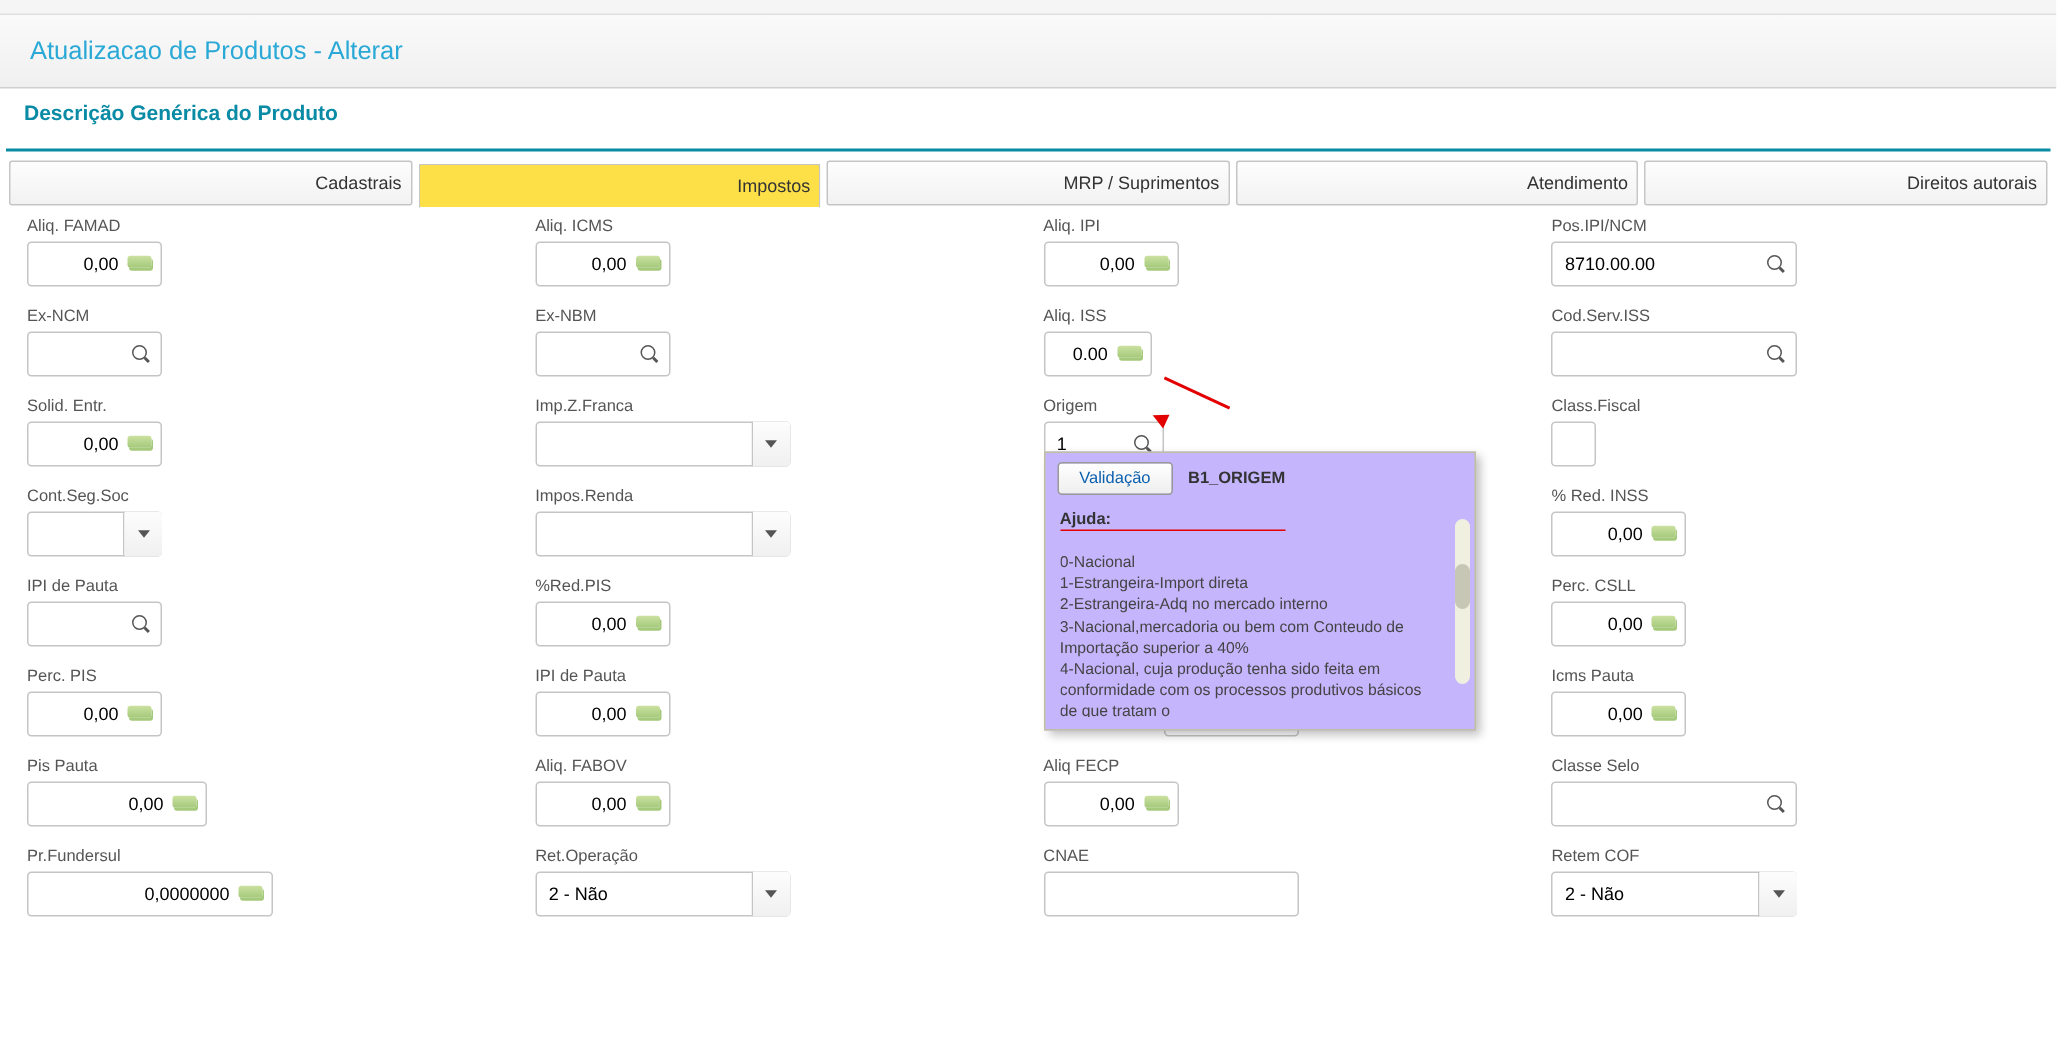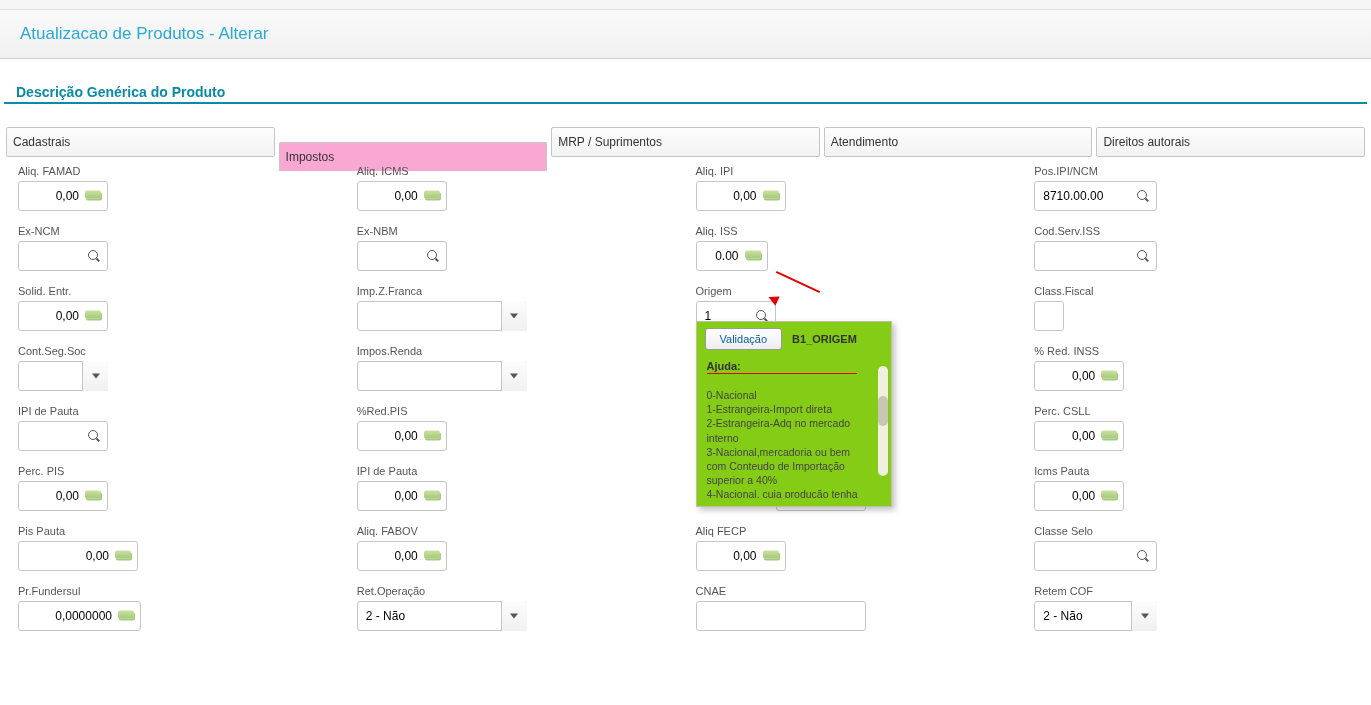--- a/index.html
+++ b/index.html
@@ -1,49 +1,49 @@
 <!DOCTYPE html>
 <html><head>
 <meta charset="utf-8">
 <style>
   * { box-sizing: border-box; margin: 0; padding: 0; font-family: Arial, Helvetica, sans-serif; }
   body { background: #fff; font-size: 12px; color: #333; }
   .topbar { height: 10px; background: #f5f5f5; border-bottom: 1px solid #e0e0e0; }
   .header { background: linear-gradient(#fafafa,#f0f0f0); border-bottom: 1px solid #d0d0d0; padding: 14px 20px; }
   .header-title { color: #2aa9d6; font-size: 17px; font-weight: normal; }
-  .subtitle { color: #0a8ba5; font-size: 14px; font-weight: bold; padding: 8px 12px 2px 12px; border-bottom: 2px solid #0a8ba5; margin: 17px 4px; }
+  .subtitle { color: #0a8ba5; font-size: 14px; font-weight: bold; padding: 8px 12px 16px 12px; border-bottom: 2px solid #0a8ba5; margin: 0 4px; }
   .tabs { display: flex; gap: 4px; padding: 6px 6px 0 6px; }
-  .tab { flex: 1; text-align: left; padding: 7px 6px; border: 1px solid #c5c5c5; background: linear-gradient(#fdfdfd,#f2f2f2); border-radius: 2px; cursor: pointer; font-size: 12px; color: #333; }
-  .tab.active { background: #f9a8d4; border-bottom-color: #fff; position: relative; top: 15px; }
+  .tab { flex: 1; text-align: right; padding: 7px 6px; border: 1px solid #c5c5c5; background: linear-gradient(#fdfdfd,#f2f2f2); border-radius: 2px; cursor: pointer; font-size: 12px; color: #333; }
+  .tab.active { background: #fde047; border-bottom-color: #fff; position: relative; top: 2px; }
   .form-area { padding: 8px 18px; }
   .row { display: flex; gap: 20px; margin-bottom: 14px; align-items: center; }
   .col { flex: 1; min-width: 0; position: relative; }
   .label { color: #555; font-size: 11px; margin-bottom: 4px; display: block; }
   .field-wrap { position: relative; display: inline-block; }
   .input { height: 30px; border: 1px solid #c5c5c5; border-radius: 3px; padding: 0 8px; font-size: 12px; background: #fff; width: 90px; }
   .input.has-icon { padding-right: 28px; }
   .input.ta-right { text-align: right; }
-  .input.wide { width: 123px; }
+  .input.wide { width: 164px; }
   .input.wider { width: 170px; }
   .input.tiny { width: 30px; padding: 0 4px; }
   .money-icon { position: absolute; right: 7px; top: 50%; transform: translateY(-50%); width: 16px; height: 11px; pointer-events: none; }
   .money-icon::before { content: ""; position: absolute; left: 0; top: 0; width: 16px; height: 8px; background: linear-gradient(#cbe1a0,#a4c97b); border-radius: 2px; box-shadow: 1px 2px 0 #a4c97b; }
   .search-icon { position: absolute; right: 7px; top: 50%; transform: translateY(-50%); width: 14px; height: 14px; cursor: pointer; }
   .search-icon::before { content: ""; position: absolute; left: 1px; top: 1px; width: 8px; height: 8px; border: 1.5px solid #555; border-radius: 50%; }
   .search-icon::after { content: ""; position: absolute; left: 9px; top: 10px; width: 4px; height: 1.5px; background: #555; transform: rotate(45deg); }
   .dd-btn { position: absolute; right: 0; top: 0; width: 26px; height: 30px; border-left: 1px solid #c5c5c5; background: linear-gradient(#fdfdfd,#f0f0f0); border-radius: 0 3px 3px 0; cursor: pointer; }
   .dd-btn::after { content: ""; position: absolute; left: 50%; top: 50%; width: 0; height: 0; border-left: 4px solid transparent; border-right: 4px solid transparent; border-top: 5px solid #555; transform: translate(-50%,-50%); }
 
   
   .arrow { position: absolute; pointer-events: none; }
   .arrow-shaft { position: absolute; width: 48px; height: 2px; background: #e30000; transform: rotate(25deg); left: 0; top: 0; }
   .arrow-head { position: absolute; left: -6px; top: 13px; width: 0; height: 0; border-top: 5px solid transparent; border-bottom: 5px solid transparent; border-right: 10px solid #e30000; transform: rotate(25deg); }
 
   
-  .popup { position: absolute; left: 0; top: 36px; width: 196px; background: #84cc16; border: 1px solid #c0c0a0; box-shadow: 3px 3px 6px rgba(0,0,0,.25); z-index: 10; }
+  .popup { position: absolute; left: 0; top: 36px; width: 288px; background: #c4b5fd; border: 1px solid #c0c0a0; box-shadow: 3px 3px 6px rgba(0,0,0,.25); z-index: 10; }
   .popup-head { display: flex; align-items: center; gap: 10px; padding: 6px 8px; }
   .popup-btn { background: linear-gradient(#fff,#eee); border: 1px solid #999; border-radius: 3px; padding: 4px 14px; font-size: 11px; color: #0b5faf; cursor: pointer; }
   .popup-code { font-size: 11px; font-weight: bold; color: #333; }
   .popup-body { padding: 4px 10px 8px 10px; }
   .popup-body-label { font-weight: bold; font-size: 11px; margin-bottom: 16px; }
   .popup-list { font-size: 10.5px; color: #444; line-height: 1.35; position: relative; max-height: 110px; overflow: hidden; padding-right: 14px; }
   .popup-list .line { white-space: normal; }
   .popup-underline { position: absolute; left: 10px; top: 51px; width: 150px; height: 1px; background: #e30000; }
   .popup-scroll { position: absolute; right: 3px; top: 44px; width: 10px; height: 110px; background: #f0f0e0; border-radius: 5px; }
   .popup-scroll-thumb { position: absolute; left: 0; top: 30px; width: 10px; height: 30px; background: #c7c7b5; border-radius: 5px; }

